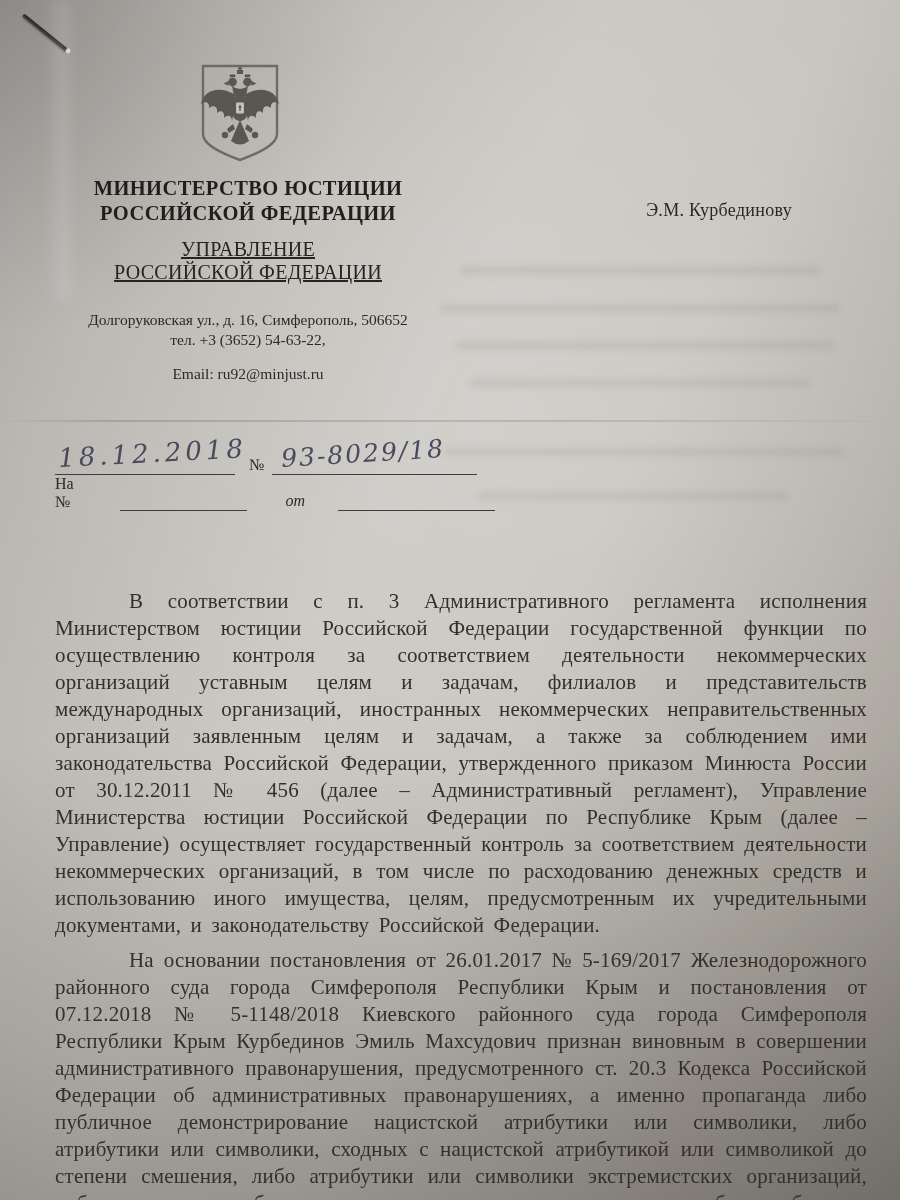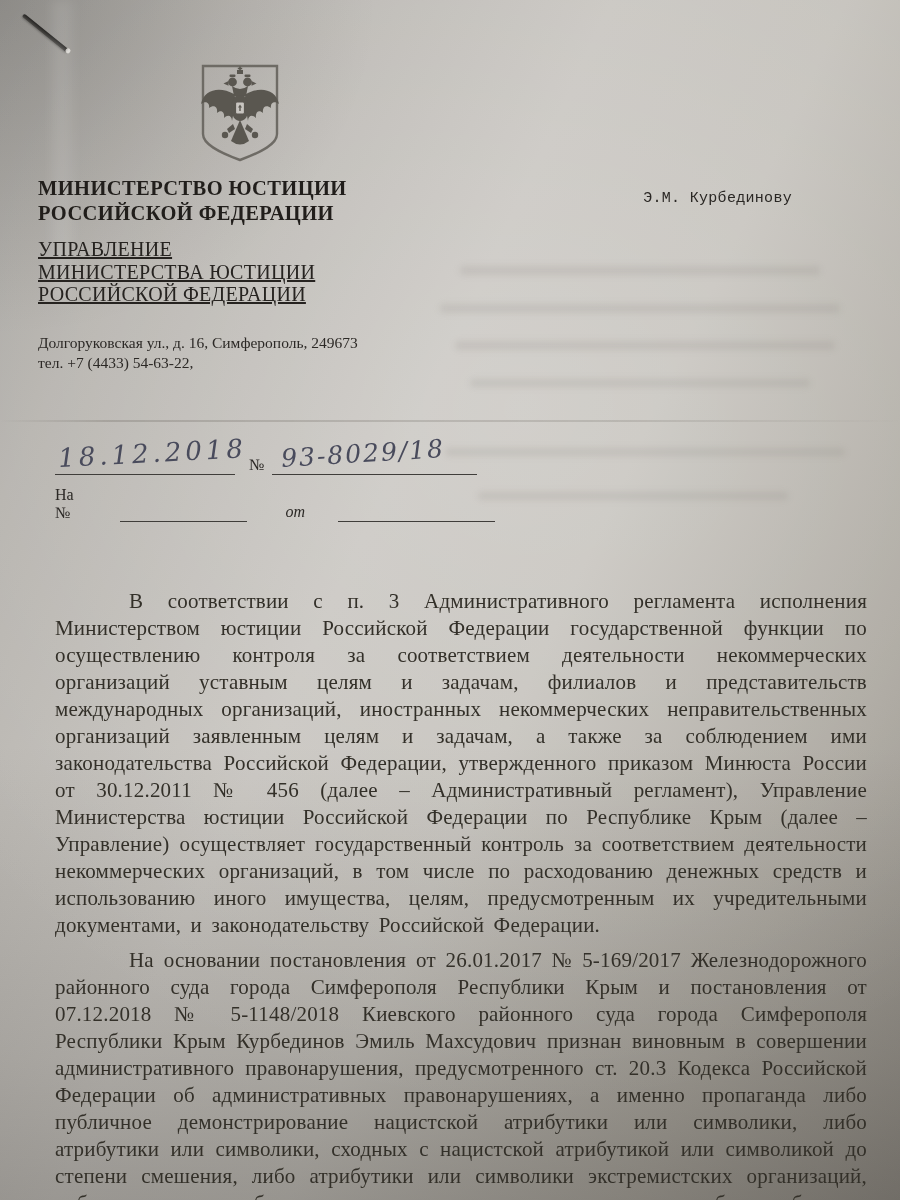--- a/index.html
+++ b/index.html
@@ -30,44 +30,44 @@
   .crease{
     left:0;top:420px;width:900px;height:2px;
     background:linear-gradient(90deg,rgba(110,105,98,0.0),rgba(110,105,98,0.30) 12%,rgba(110,105,98,0.22) 70%,rgba(110,105,98,0));
     filter:blur(0.6px);
   }
   .smudge{background:rgba(128,124,118,0.16);filter:blur(3px);border-radius:4px;}
 
   
   #emblem{position:absolute;left:190px;top:62px;width:100px;height:106px;}
   
-  #letterhead{position:absolute;left:38px;top:176px;width:420px;}
+  #letterhead{position:absolute;left:38px;top:176px;width:420px;text-align:center;}
   .lh-bold{font-weight:bold;font-size:20.5px;line-height:25px;letter-spacing:0.4px;color:#211e1b;}
   .lh-dept{font-size:20px;line-height:22.5px;margin-top:12px;letter-spacing:0.3px;color:#262320;text-decoration:underline;}
   .lh-addr{font-size:15.5px;line-height:20px;margin-top:27px;color:#2c2926;}
   .lh-email{font-size:15.5px;margin-top:15px;color:#2c2926;}
 
   #recipient{
-    position:absolute;right:108px;top:190px;font-size:15px;color:#2a2724;letter-spacing:0.3px;font-family:Liberation Mono, monospace;
+    position:absolute;right:108px;top:200px;font-size:18px;color:#2a2724;letter-spacing:0.3px;
   }
 
   
   #refblock{position:absolute;left:55px;top:448px;width:440px;font-size:16px;color:#2c2926;}
   .refrow{display:flex;align-items:flex-end;}
   .u-line{border-bottom:1.6px solid #3f3d3a;position:relative;}
   #date-line{width:180px;height:26px;}
   #num-line{width:205px;height:26px;margin-left:8px;}
   .no-sign{margin:0 0 0 14px;padding-bottom:1px;}
   .hand{
     font-family:"DejaVu Serif",serif;font-style:italic;
     color:#494b5c;position:absolute;bottom:1px;white-space:nowrap;
   }
   #hand-date{font-size:26px;letter-spacing:4px;left:4px;transform:rotate(-3deg);transform-origin:0 100%;}
   #hand-num{font-size:25px;letter-spacing:2px;left:10px;transform:rotate(-3.5deg);transform-origin:0 100%;}
-  #refrow2{margin-top:11px;gap:23px;}
+  #refrow2{margin-top:0;gap:23px;}
   #reply-line1{width:152px;height:22px;margin-left:10px;}
   #reply-line2{width:188px;height:22px;margin-left:10px;}
   .ot-label{margin-left:16px;padding-bottom:1px;font-style:italic;}
 
   
   #body-text{
     position:absolute;left:55px;top:588px;width:812px;
     font-size:21px;line-height:27px;text-align:justify;
     color:#333029;word-spacing:4px;letter-spacing:0.2px;
   }
@@ -115,27 +115,27 @@
     </svg>
   </div>
 
   <div id="letterhead">
     <div class="lh-bold">
       <div>МИНИСТЕРСТВО ЮСТИЦИИ</div>
       <div>РОССИЙСКОЙ ФЕДЕРАЦИИ</div>
     </div>
     <div class="lh-dept">
       <div>УПРАВЛЕНИЕ</div>
-      <div>МИНИСТЕРСТВА ЮСТИЦИИ</div>
       <div>РОССИЙСКОЙ ФЕДЕРАЦИИ</div>
     </div>
     <div class="lh-addr">
-      <div>Долгоруковская ул., д. 16, Симферополь, 249673</div>
-      <div>тел. +7 (4433) 54-63-22,</div>
+      <div>Долгоруковская ул., д. 16, Симферополь, 506652</div>
+      <div>тел. +3 (3652) 54-63-22,</div>
     </div>
+    <div class="lh-email">Email: ru92@minjust.ru</div>
   </div>
 
   <div id="recipient">Э.М. Курбединову</div>
 
   <div id="refblock">
     <div class="refrow">
       <div id="date-line" class="u-line">
         <span id="hand-date" class="hand">18.12.2018</span>
       </div>
       <span class="no-sign">№</span>

